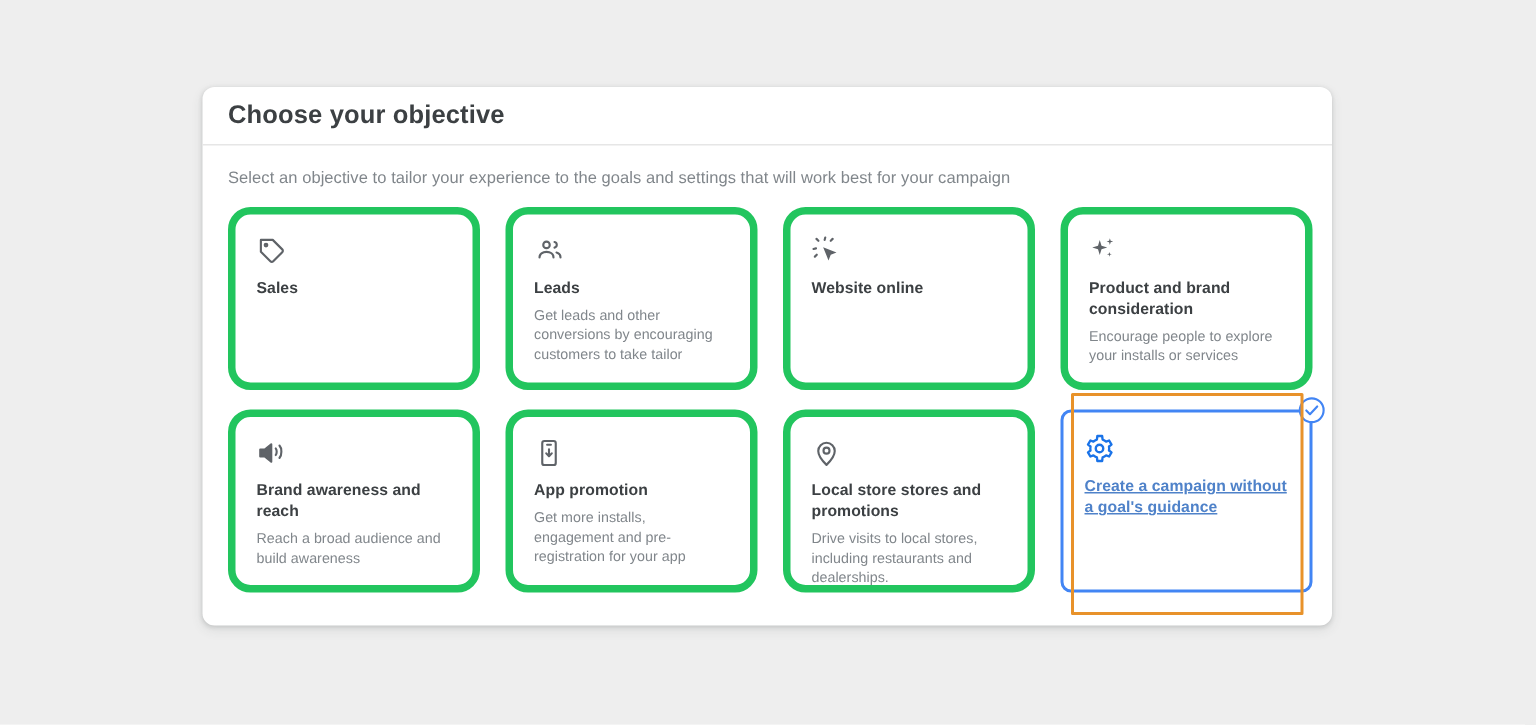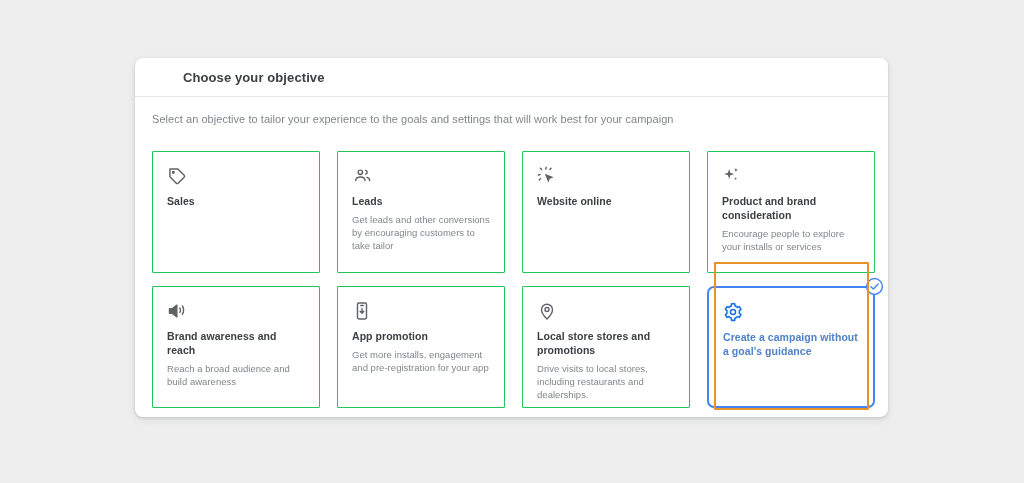--- a/index.html
+++ b/index.html
@@ -37,51 +37,50 @@
 
   .panel-header {
     height: 39px;
     border-bottom: 1px solid #e6e6e6;
     display: flex;
     align-items: center;
     padding: 0 0 0 17px;
   }
 
   .panel-title {
-    font-size: 13px;
+    font-size: 17px;
     font-weight: 700;
     color: #3c4043;
     letter-spacing: 0.1px;
-    margin-left: 31px;
   }
 
   .panel-body {
     padding: 16px 16px 0 17px;
   }
 
   .subtitle {
     font-size: 11px;
     color: #80868b;
     letter-spacing: 0.05px;
-    margin-bottom: 26px;
+    margin-bottom: 13px;
   }
 
   
   .card-grid {
     display: grid;
     grid-template-columns: repeat(4, 168px);
     column-gap: 17px;
     row-gap: 13px;
   }
 
   .card {
     position: relative;
     background: #ffffff;
-    border: 1px solid #22c55e;
-    border-radius: 1px;
+    border: 5px solid #22c55e;
+    border-radius: 15px;
     height: 122px;
     padding: 14px 14px 10px 14px;
     cursor: pointer;
   }
 
   .card-icon {
     height: 22px;
     display: block;
     margin-bottom: 6px;
     color: #5f6368;
@@ -103,21 +102,21 @@
     line-height: 13px;
     letter-spacing: 0.03px;
   }
 
   
   .card.selected {
     border: 2px solid #4285f4;
     border-radius: 7px;
   }
   .card.selected .card-icon { color: #1a73e8; }
-  .card.selected .card-title { color: #4f82c9; }
+  .card.selected .card-title { color: #4f82c9; text-decoration: underline; }
   .card.selected .card-desc { color: #6b9ad6; }
 
   .check-badge {
     position: absolute;
     right: -11px;
     top: -11px;
     width: 19px;
     height: 19px;
     color: #4285f4;
   }

